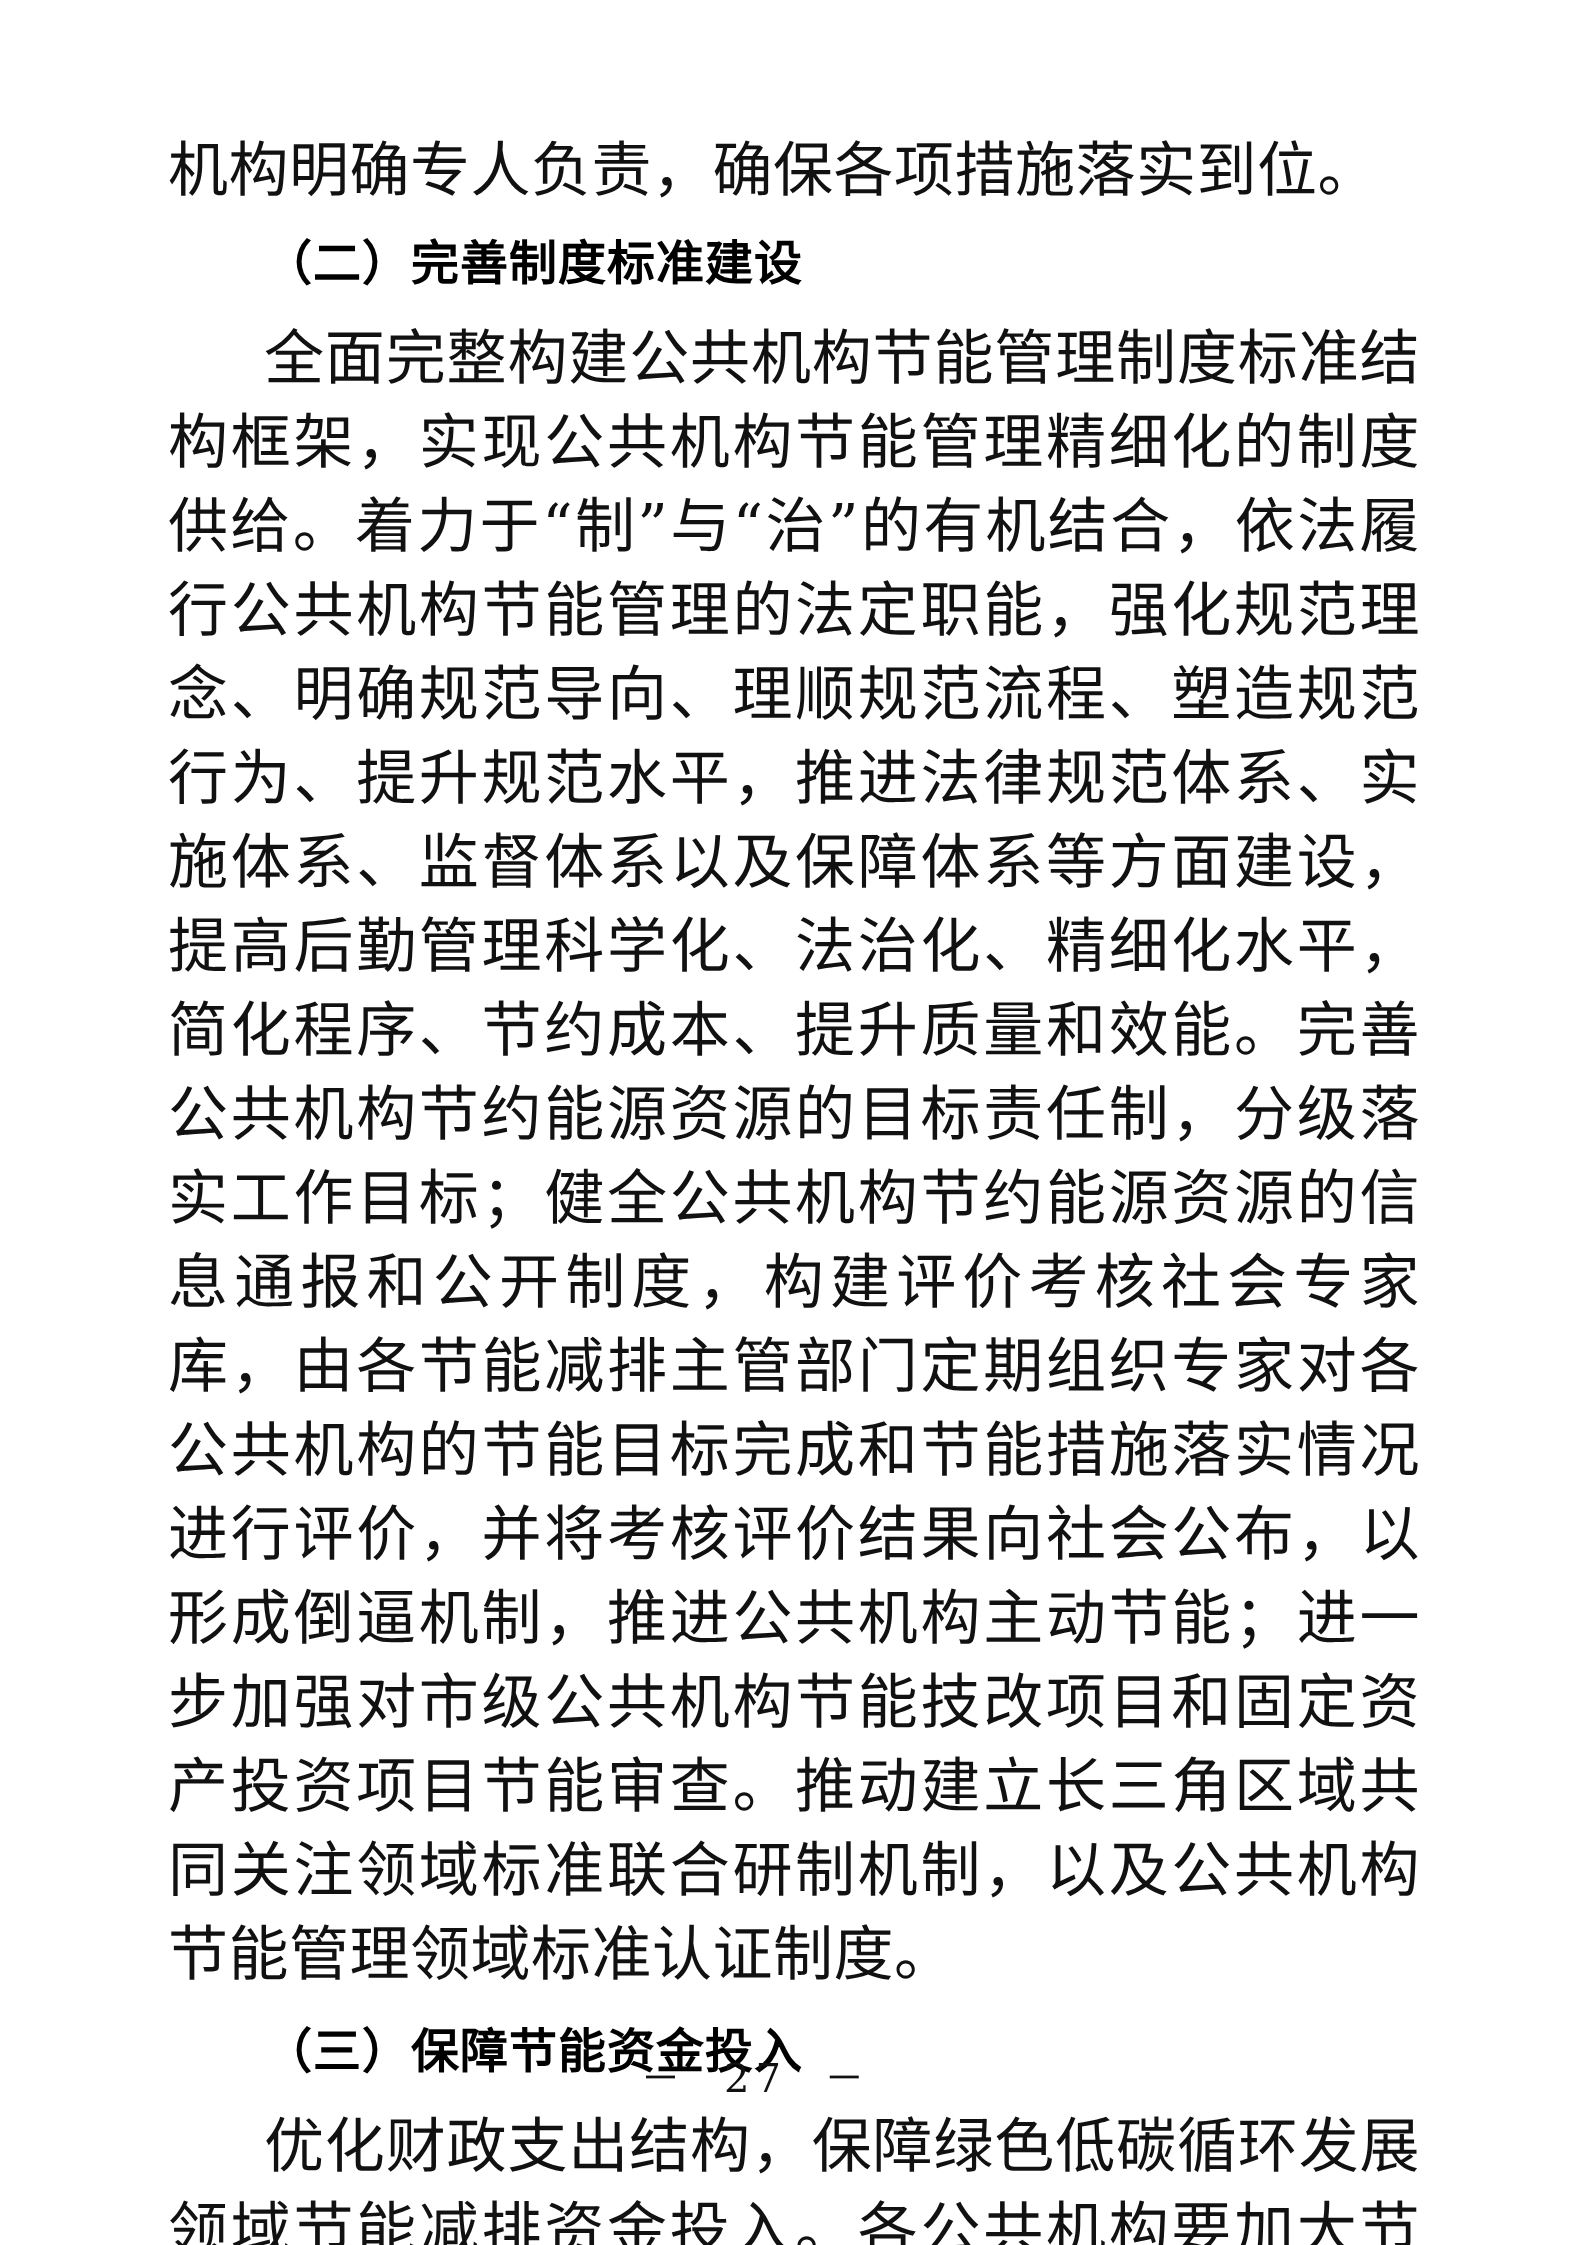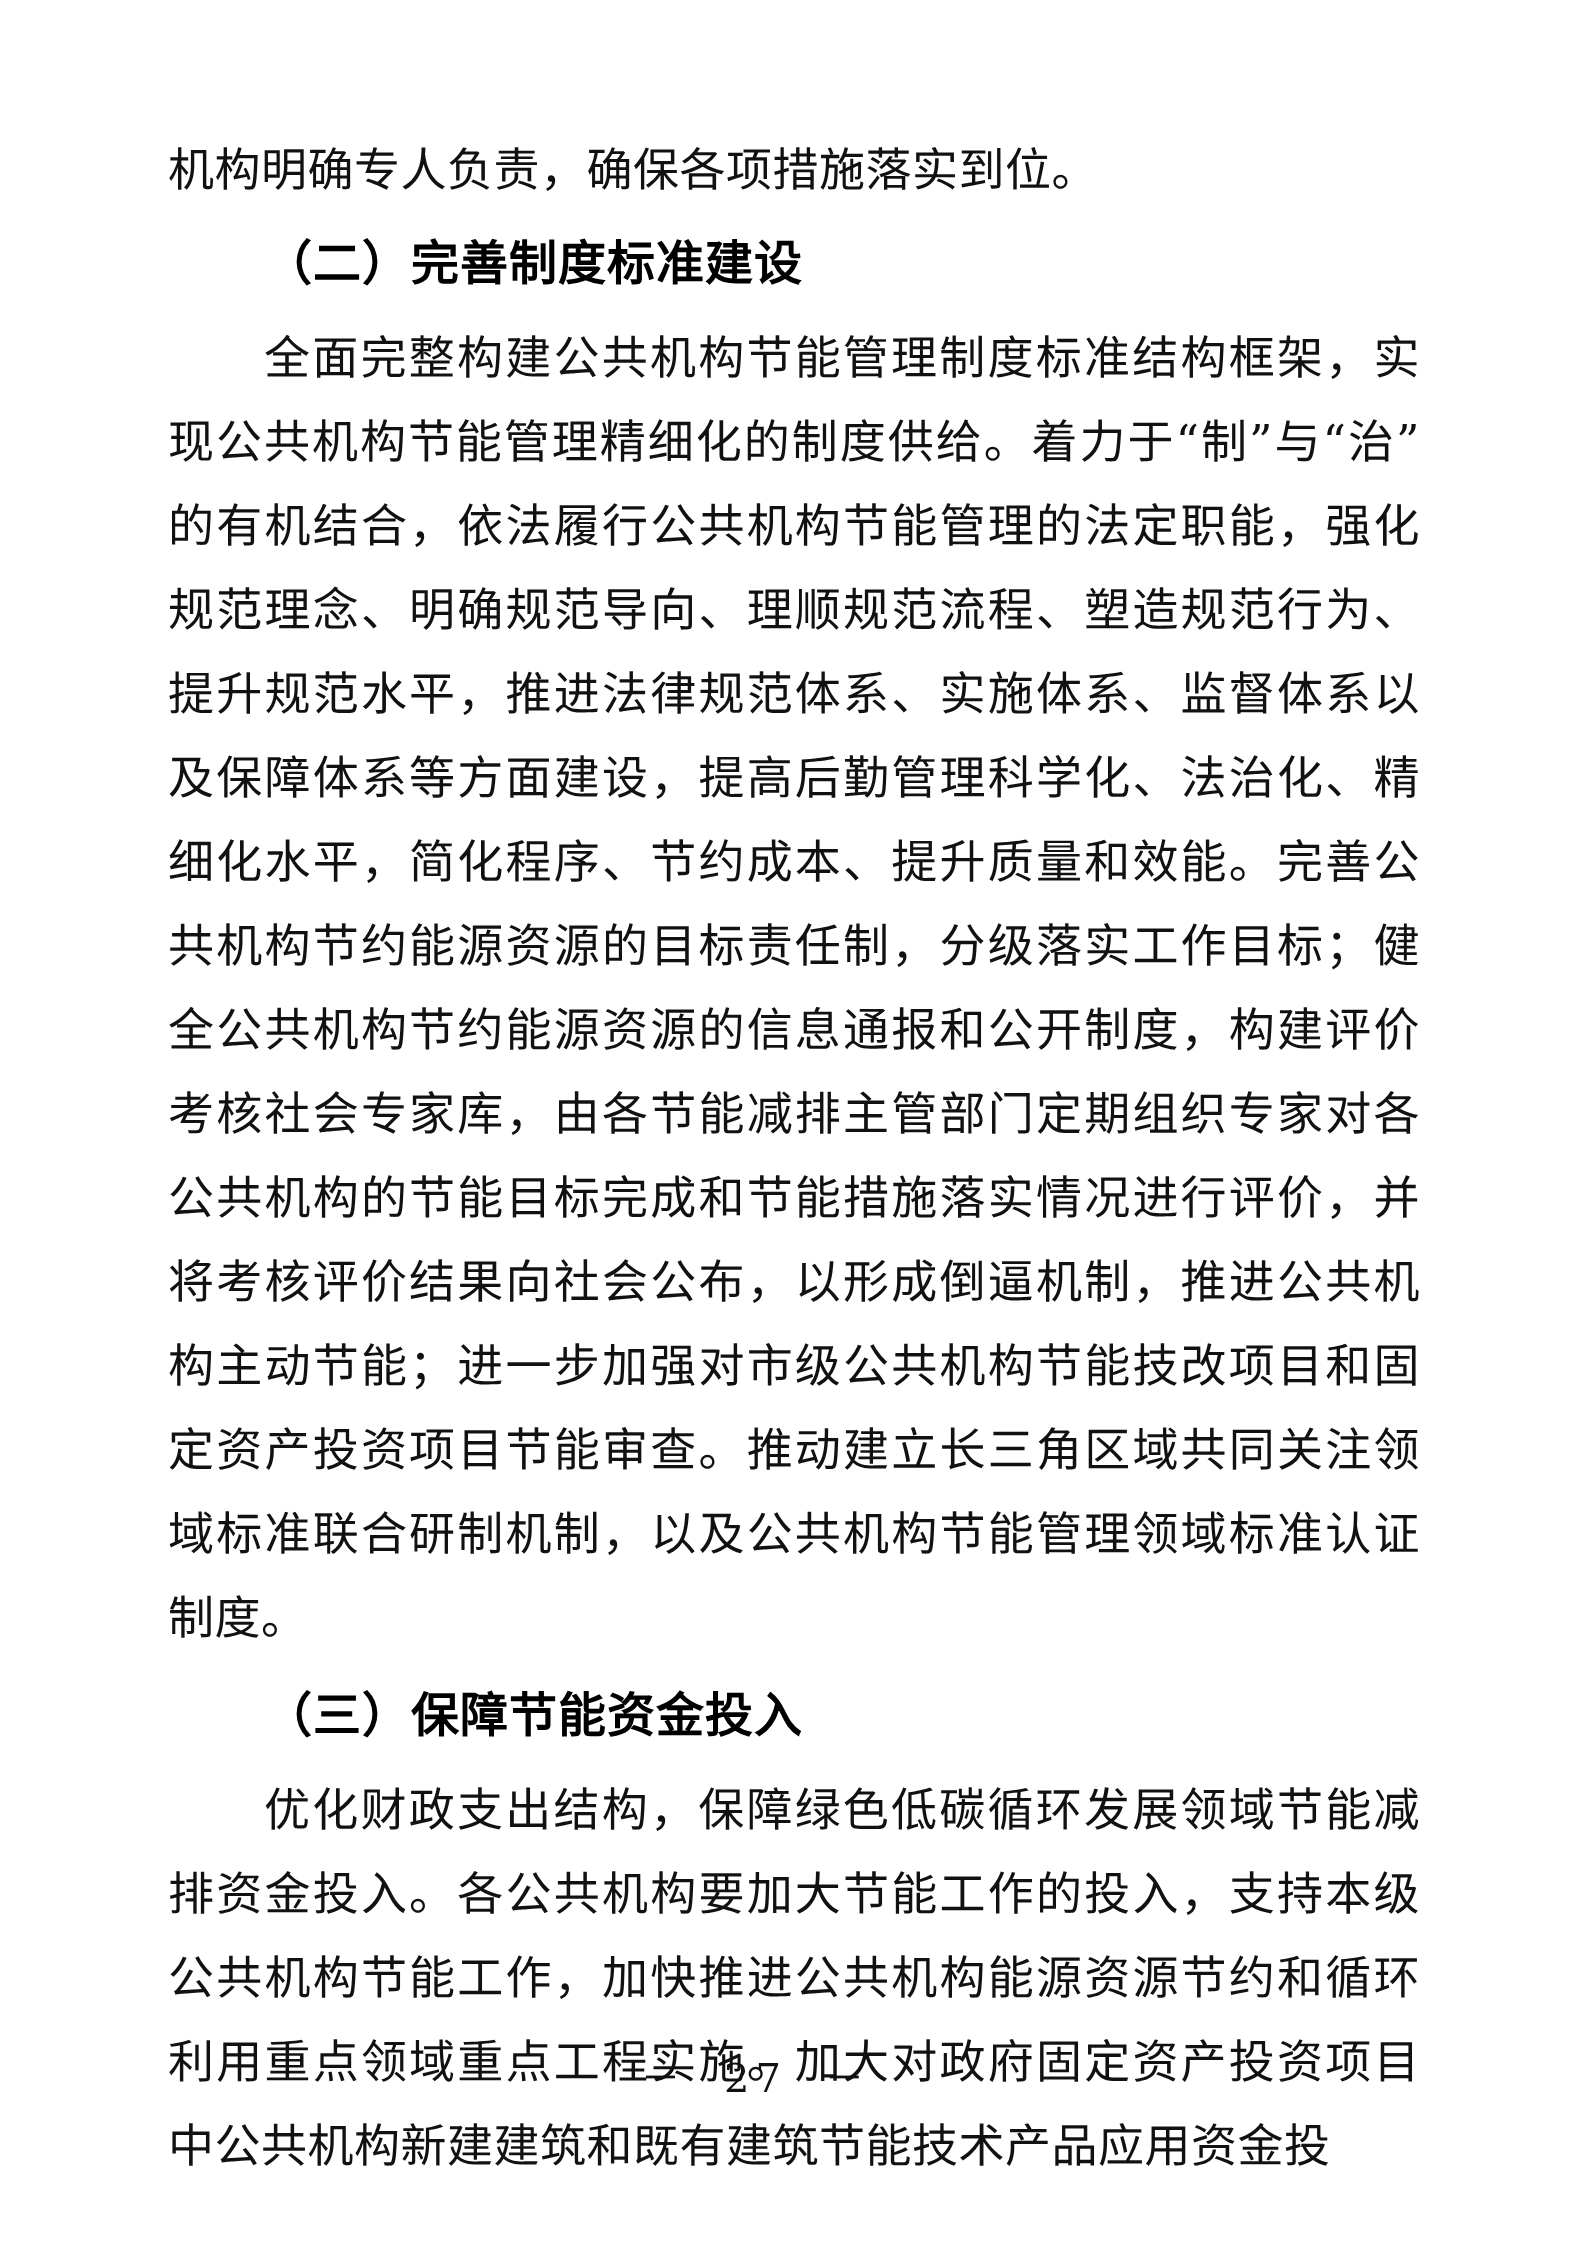--- a/index.html
+++ b/index.html
@@ -22,21 +22,21 @@
   .content {
     position: absolute;
     left: 168px;
     top: 128px;
     width: 1252px;
   }
 
   
   .para {
     font-family: "DejaVu Serif", "Liberation Serif", serif;
-    font-size: 46px;
+    font-size: 60px;
     line-height: 84px;
     color: #111111;
     text-align: justify;
     text-justify: inter-ideograph;
     letter-spacing: 0.5px;
     margin: 0;
     font-weight: 400;
   }
 
   .para.indent {

